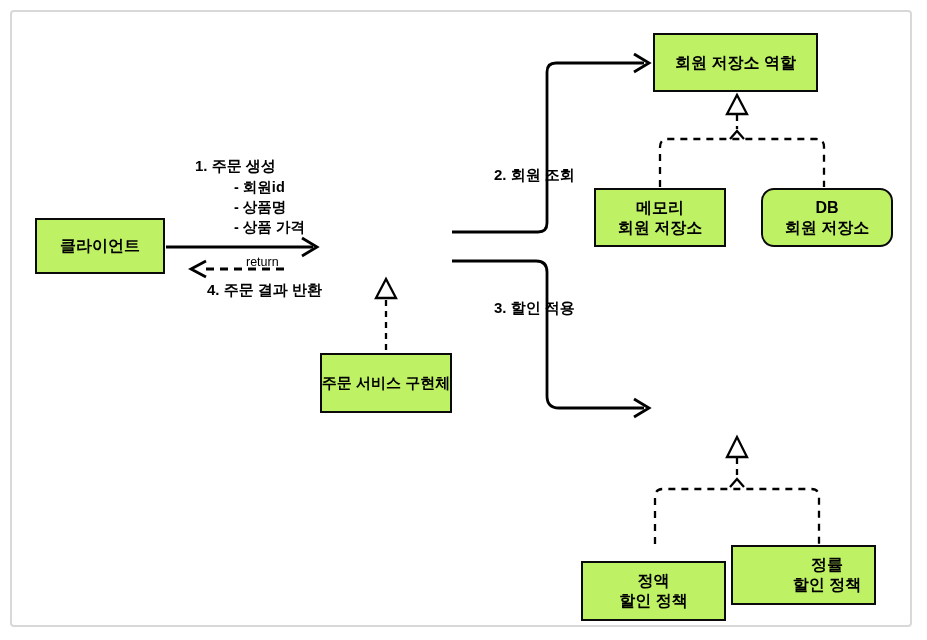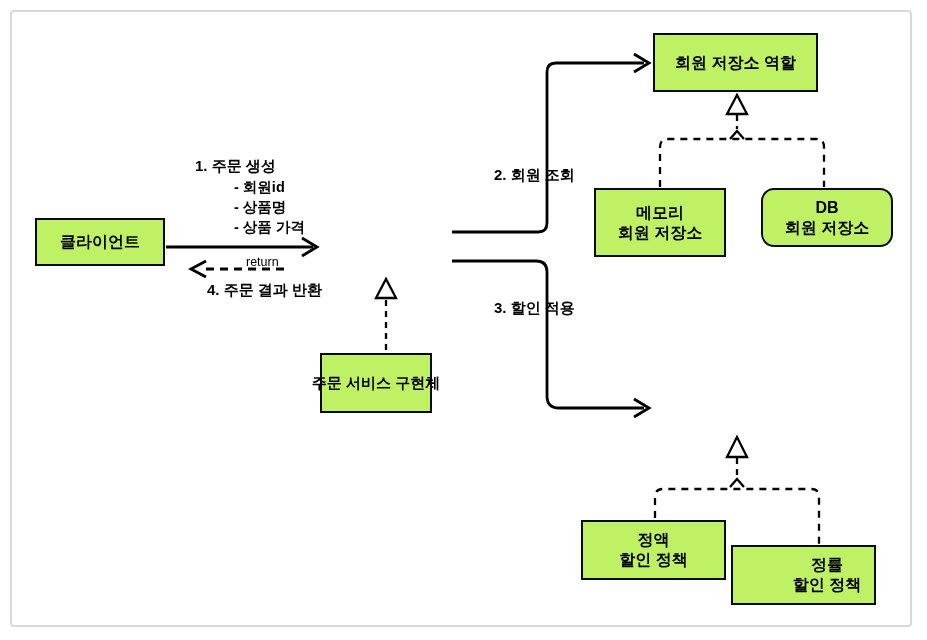--- a/index.html
+++ b/index.html
@@ -65,28 +65,28 @@
     line-height: 20px;
     text-align: left;
     margin-left: 23px;
   }
   .edge-label.note {
     font-weight: normal;
     font-size: 12.5px;
     margin-left: 27px;
   }
   
-  #n-client            { left: 35px;  top: 218px; width: 130px; height: 48px; }
+  #n-client            { left: 35px;  top: 218px; width: 130px; height: 56px; }
   #n-order-service     { left: 320px; top: 217px; width: 132px; height: 61px; }
-  #n-order-impl        { left: 320px; top: 353px; width: 112px; height: 60px; align-items: center; }
+  #n-order-impl        { left: 320px; top: 353px; width: 132px; height: 60px; align-items: center; }
   #n-member-repo-role  { left: 653px; top: 33px;  width: 165px; height: 59px; }
-  #n-memory-repo       { left: 594px; top: 188px; width: 132px; height: 69px; }
+  #n-memory-repo       { left: 594px; top: 188px; width: 132px; height: 59px; }
   #n-db-repo           { left: 761px; top: 188px; width: 132px; height: 59px; border-radius: 13px; }
   #n-discount-role     { left: 653px; top: 378px; width: 168px; height: 57px; }
-  #n-fixed-policy      { left: 581px; top: 520px; width: 145px; height: 60px; }
+  #n-fixed-policy      { left: 581px; top: 561px; width: 145px; height: 60px; }
   #n-rate-policy       { left: 731px; top: 545px; width: 145px; height: 60px; padding-left: 47px; }
   
   #l-order-create   { left: 195px; top: 157px; }
   #l-order-params   { left: 211px; top: 177px; }
   #l-member-lookup  { left: 494px; top: 166px; }
   #l-discount-apply { left: 494px; top: 299px; }
   #l-return-note    { left: 219px; top: 255px; }
   #l-order-return   { left: 180px; top: 281px; margin-left: 27px; }
 </style>
 </head>

